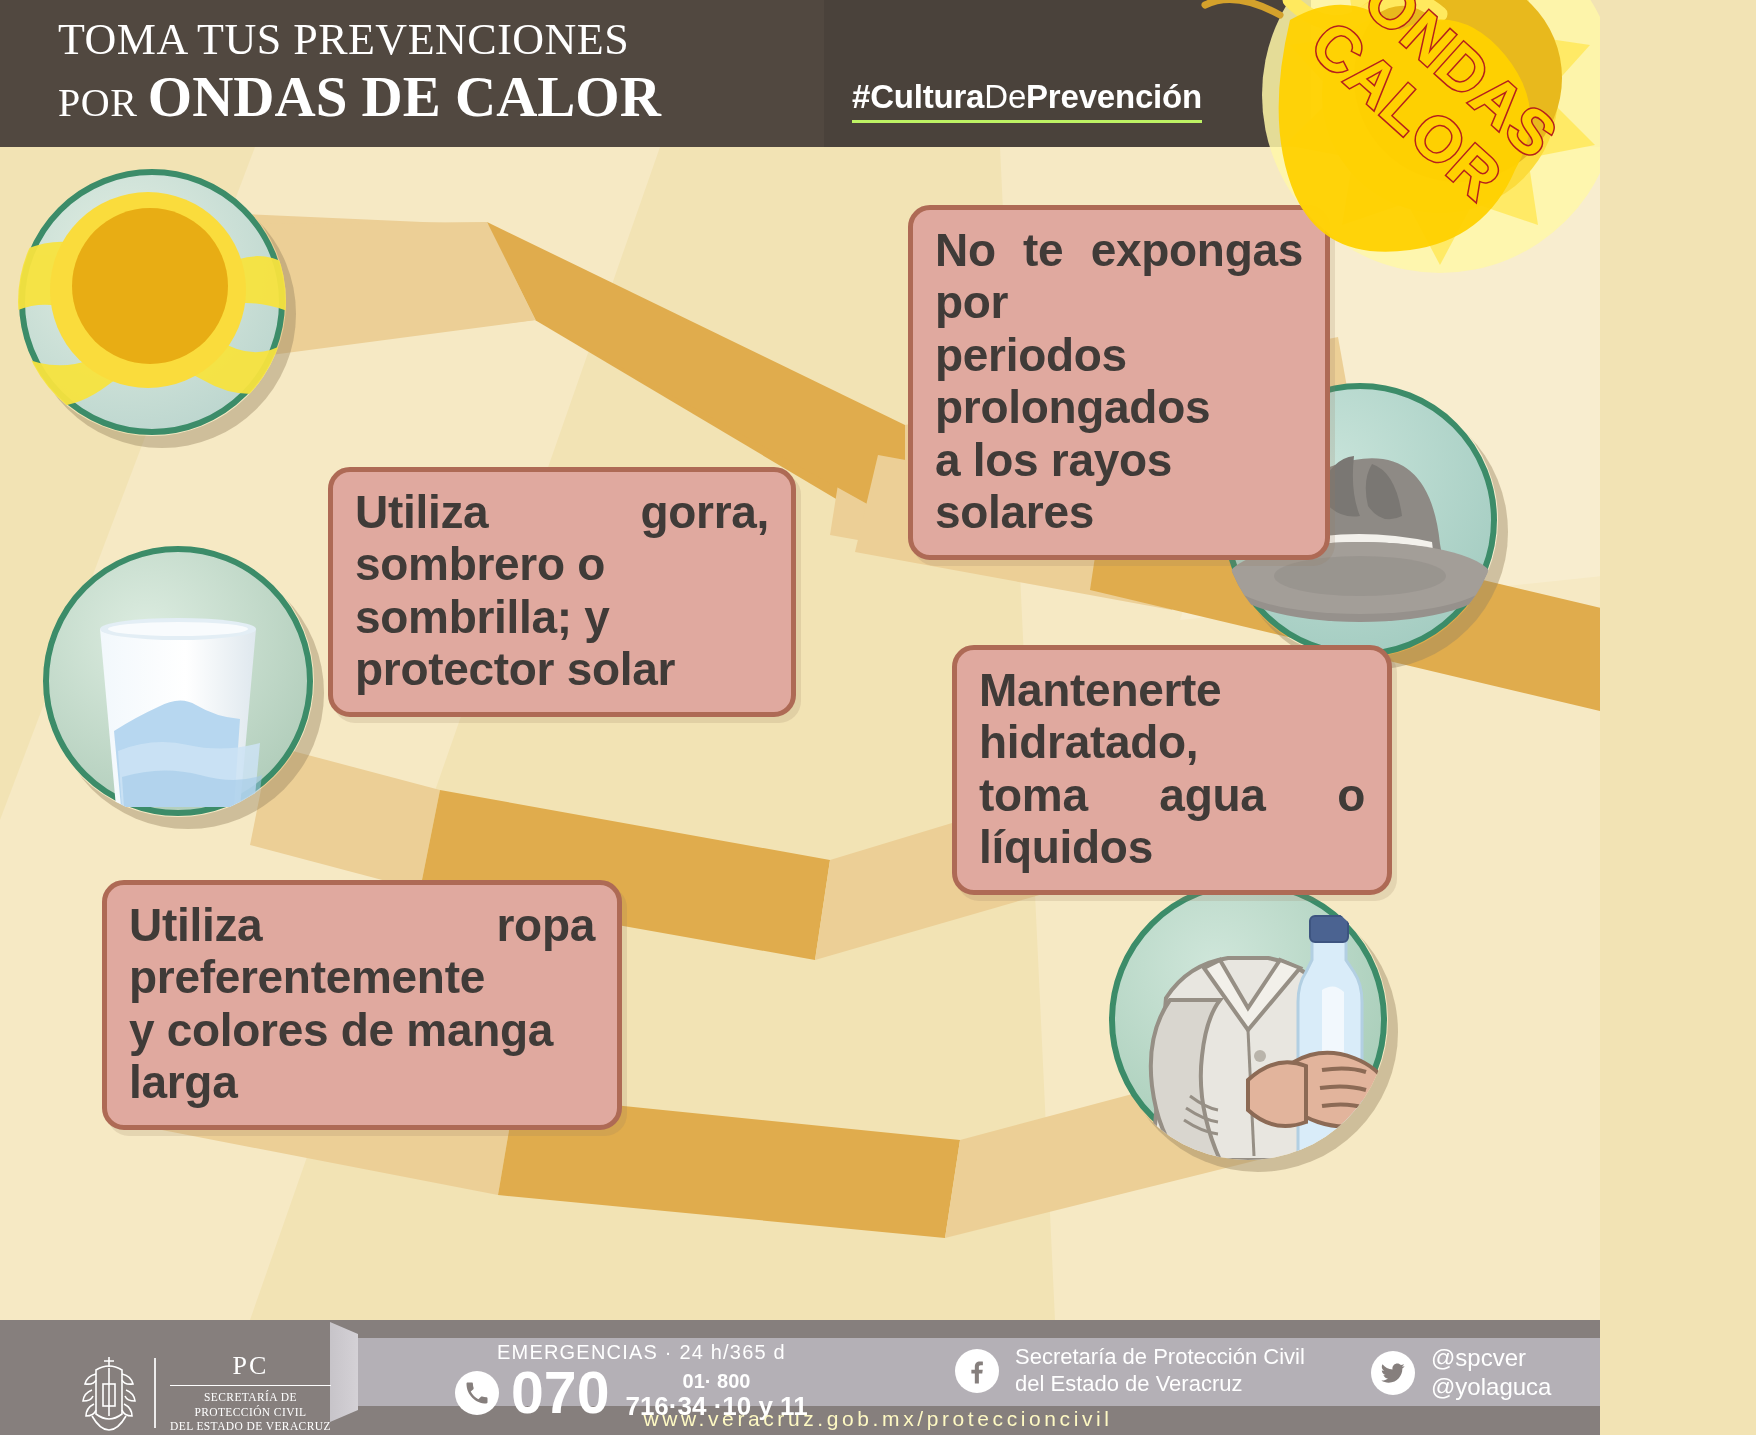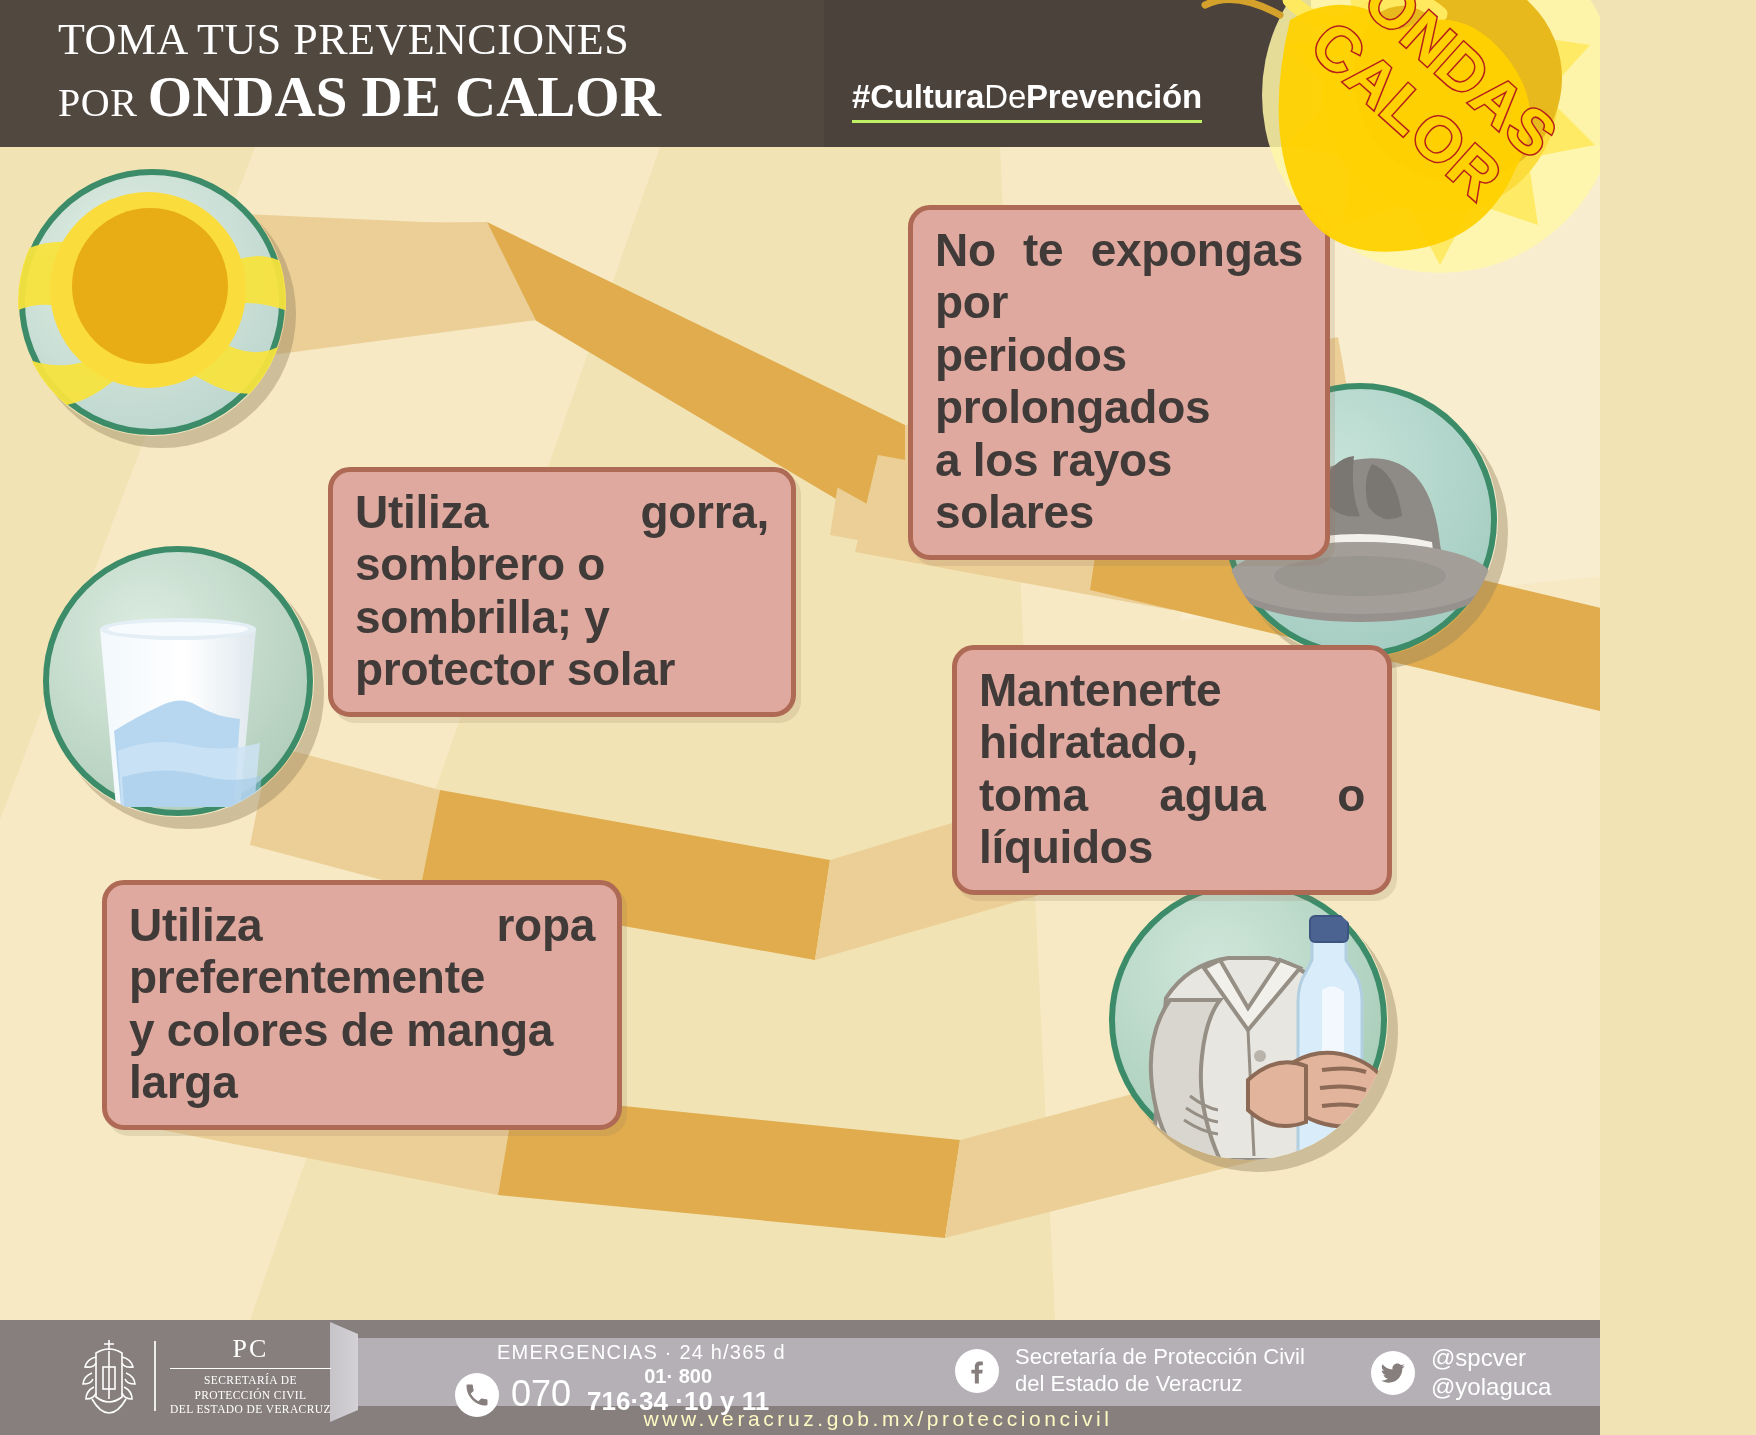--- a/index.html
+++ b/index.html
@@ -87,38 +87,38 @@
     position:absolute; left:330px; top:2px; width:28px; height:100px;
     background:linear-gradient(90deg,#c7c4c9,#d4d1d6);
     clip-path:polygon(0 0,100% 12px,100% calc(100% - 12px),0 100%);
   }
   .band-cap-r {
     position:absolute; left:1698px; top:2px; width:28px; height:100px;
     background:linear-gradient(270deg,#c7c4c9,#d4d1d6);
     clip-path:polygon(100% 0,0 12px,0 calc(100% - 12px),100% 100%);
   }
 
-  .pc-logo { position:absolute; left:78px; top:14px; display:flex; align-items:center; gap:14px; }
+  .pc-logo { position:absolute; left:78px; top:31px; display:flex; align-items:center; gap:14px; }
   .pc-crest { width:62px; height:78px; }
   .pc-divider { width:2px; height:70px; background:#ffffff; opacity:0.85; }
   .pc-text { color:#ffffff; font-family:"Liberation Serif", serif; text-align:center; }
   .pc-text .pc-big { font-size:26px; letter-spacing:2px; }
   .pc-rule { height:1px; background:#ffffff; margin:4px 0 4px 0; }
   .pc-text .pc-small { font-size:11.5px; line-height:1.28; letter-spacing:0.4px; }
   .circ-icon {
     width:44px; height:44px; border-radius:50%;
     background:#ffffff; display:flex; align-items:center; justify-content:center;
     flex:0 0 auto;
   }
 
   .emerg { position:absolute; left:455px; top:22px; display:flex; align-items:center; gap:14px; }
   .emerg-txt { color:#ffffff; line-height:1; }
   .emerg-label { font-size:20px; letter-spacing:1.2px; font-weight:400; padding-left:42px; }
   .emerg-nums { display:flex; align-items:flex-end; gap:16px; margin-top:3px; }
-  .emerg-070 { font-size:36px; font-weight:400; line-height:0.95; }
+  .emerg-070 { font-size:59px; font-weight:700; line-height:0.95; }
   .emerg-800 { font-size:20px; font-weight:700; line-height:1.12; text-align:center; }
   .emerg-800 .l2 { font-size:26px; }
 
   .fb { position:absolute; left:955px; top:24px; display:flex; align-items:center; gap:16px; }
   .fb-txt { color:#ffffff; font-size:22px; line-height:1.22; }
 
   .tw { position:absolute; left:1371px; top:24px; display:flex; align-items:center; gap:16px; }
   .tw-txt { color:#ffffff; font-size:24px; line-height:1.2; }
 
   .url {

